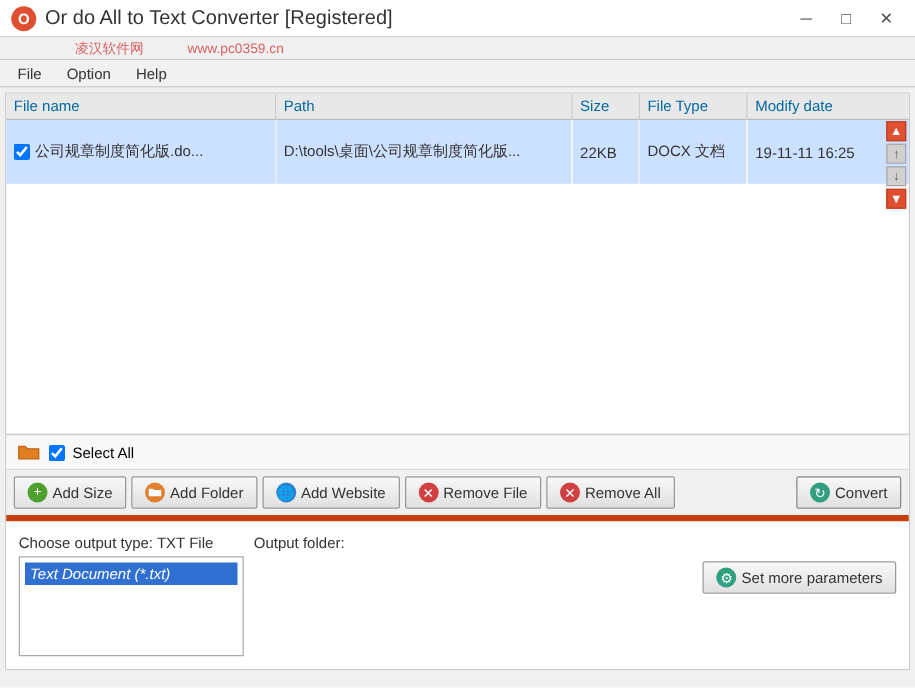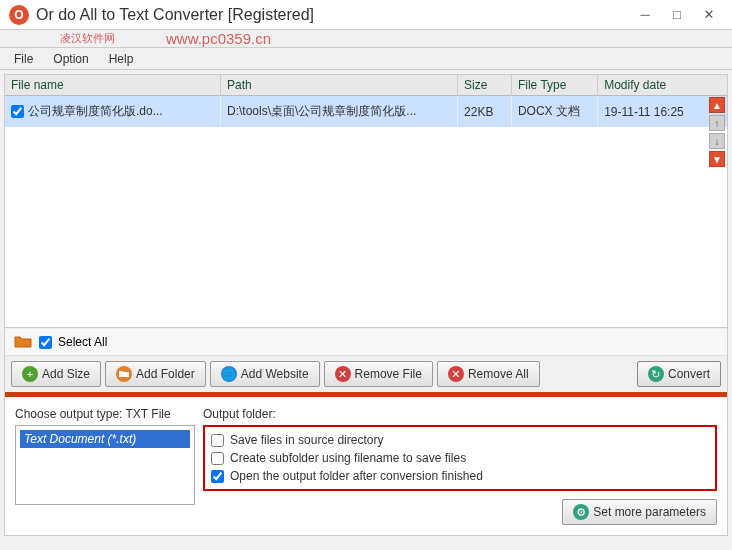--- a/index.html
+++ b/index.html
@@ -88,25 +88,25 @@
     .file-table thead tr {
       background: #e8e8e8;
       border-bottom: 1px solid #bbb;
     }
     .file-table th {
       text-align: left;
       padding: 3px 6px;
       font-weight: normal;
       font-size: 12px;
       border-right: 1px solid #ccc;
-      color: #14532d;
+      color: #0369a1;
     }
     .file-table th:last-child { border-right: none; }
     .file-table td {
-      padding: 7px 6px;
+      padding: 17px 6px;
       font-size: 12px;
       border-right: 1px solid #eee;
       white-space: nowrap;
       overflow: hidden;
       text-overflow: ellipsis;
       color: #333;
     }
     .file-table td:last-child { border-right: none; }
     .file-table tbody tr.selected { background: #cce0ff; }
 
@@ -323,21 +323,21 @@
   <span class="title-bar-text">Or do All to Text Converter [Registered]</span>
   <div class="title-controls">
     <button class="title-btn">─</button>
     <button class="title-btn">□</button>
     <button class="title-btn close">✕</button>
   </div>
 </div>
 
 <div style="background:#f0f0f0; border-bottom:1px solid #ccc; height:18px; display:flex; align-items:center; padding:0 8px; position:relative;">
   <span style="color:#cc2222; font-size:11px; opacity:0.7; position:absolute; left:60px;">凌汉软件网</span>
-  <span style="color:#cc2222; font-size:15px; opacity:0.7; position:absolute; left:166px;">www.pc0359.cn</span>
+  <span style="color:#cc2222; font-size:11px; opacity:0.7; position:absolute; left:150px;">www.pc0359.cn</span>
 </div>
 
 <div class="menu-bar">
   <div class="menu-item">File</div>
   <div class="menu-item">Option</div>
   <div class="menu-item">Help</div>
 </div>
 
 <div class="main-content">
 
@@ -423,34 +423,20 @@
     <div class="output-left">
       <div class="output-left-label">Choose output type: TXT File</div>
       <div class="output-type-list">
         <div class="output-type-item selected">Text Document (*.txt)</div>
       </div>
     </div>
 
     <div class="output-right">
       <div class="output-folder-label">Output folder:</div>
 
-      <div class="options-box">
-        <div class="option-row">
-          <input type="checkbox" style="">
-          <span>Save files in source directory</span>
-        </div>
-        <div class="option-row">
-          <input type="checkbox" style="">
-          <span>Create subfolder using filename to save files</span>
-        </div>
-        <div class="option-row">
-          <input type="checkbox" checked="" style="">
-          <span>Open the output folder after conversion finished</span>
-        </div>
-      </div>
 
       <div style="display:flex; justify-content:flex-end; margin-top:4px;">
         <button class="set-params-btn">
           <span class="btn-icon teal">⚙</span>
           <span>Set more parameters</span>
         </button>
       </div>
     </div>
   </div>
 

